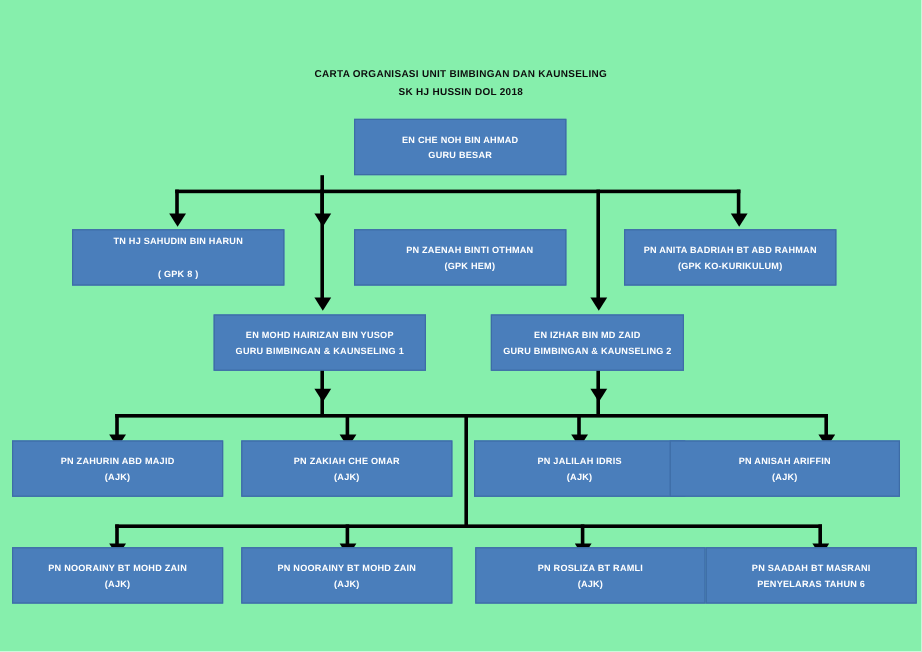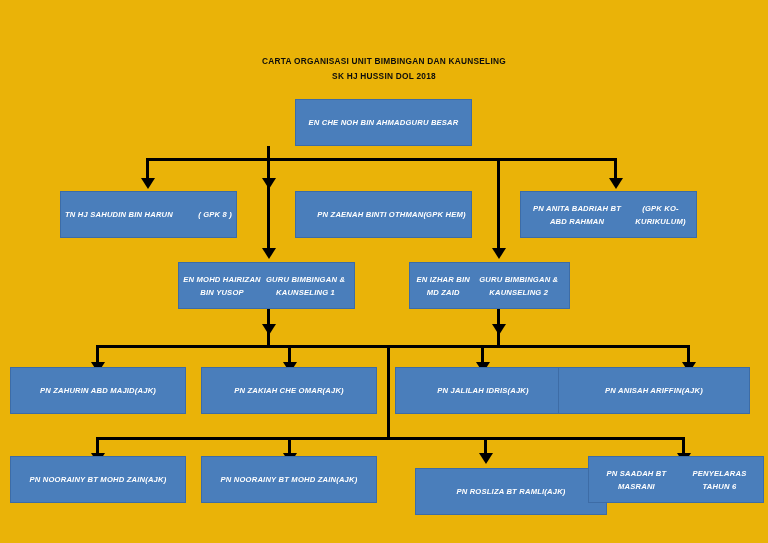--- a/index.html
+++ b/index.html
@@ -8,21 +8,21 @@
     padding: 0;
     background: #ffffff;
   }
   body {
     font-family: "Liberation Sans", sans-serif;
   }
   #chart-canvas {
     position: relative;
     width: 768px;
     height: 543px;
-    background: #eab308;
+    background: #86efac;
     overflow: hidden;
   }
 
   
   .title-block {
     position: absolute;
     left: 0;
     top: 54px;
     width: 768px;
     text-align: center;
@@ -37,27 +37,26 @@
   .node {
     position: absolute;
     box-sizing: border-box;
     background: #4a7ebb;
     border: 1px solid #3d6ca6;
     color: #ffffff;
     font-size: 7.6px;
     font-weight: bold;
     letter-spacing: 0.2px;
     display: flex;
-    flex-direction: row;
+    flex-direction: column;
     align-items: center;
     justify-content: center;
     text-align: center;
     line-height: 13px;
     padding: 2px 4px;
-    font-style: italic;
   }
   .node .line2 { display: block; }
 
   
   .vline {
     position: absolute;
     width: 3px;
     background: #000000;
   }
   .hline {
@@ -192,21 +191,21 @@
   <div class="node" style="left:10px; top:456px; width:176px; height:47px;">
     <span class="line1">PN NOORAINY BT MOHD ZAIN</span>
     <span class="line2">(AJK)</span>
   </div>
 
   <div class="node" style="left:201px; top:456px; width:176px; height:47px;">
     <span class="line1">PN NOORAINY BT MOHD ZAIN</span>
     <span class="line2">(AJK)</span>
   </div>
 
-  <div class="node" style="left:415px; top:456px; width:192px; height:47px;margin-top:12px;">
+  <div class="node" style="left:396px; top:456px; width:192px; height:47px;">
     <span class="line1">PN ROSLIZA BT RAMLI</span>
     <span class="line2">(AJK)</span>
   </div>
 
   <div class="node" style="left:588px; top:456px; width:176px; height:47px;">
     <span class="line1">PN SAADAH BT MASRANI</span>
     <span class="line2">PENYELARAS TAHUN 6</span>
   </div>
 
 </div>

